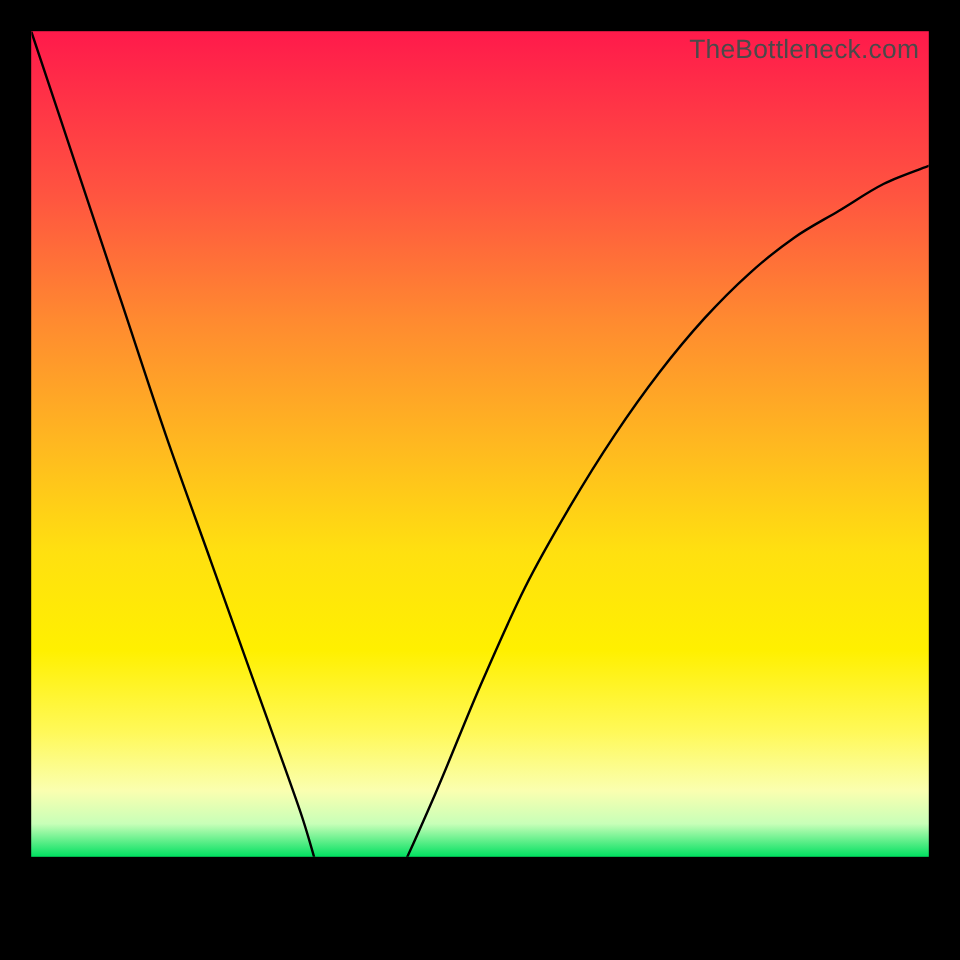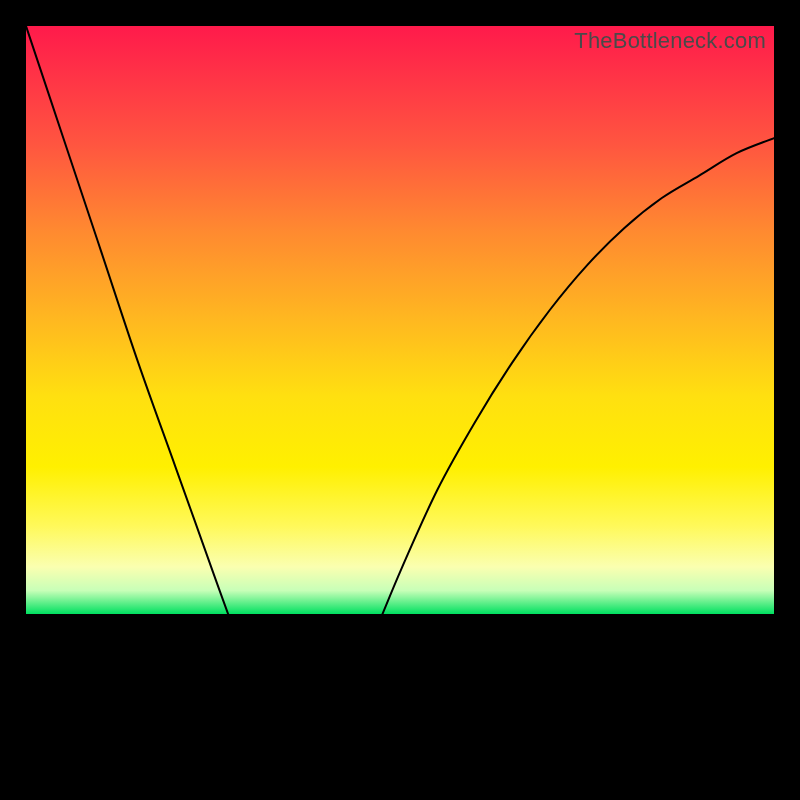--- a/index.html
+++ b/index.html
@@ -15,21 +15,21 @@
     position: relative;
     width: 800px;
     height: 800px;
     background: #000;
   }
   .plot {
     position: absolute;
     left: 26px;
     top: 26px;
     width: 748px;
-    height: 588px;
+    height: 688px;
     background: linear-gradient(to bottom,
       #ff1a4b 0%,
       #ff5540 20%,
       #ff8a30 35%,
       #ffb820 50%,
       #ffe010 63%,
       #fff000 75%,
       #fff95a 85%,
       #faffb0 92%,
       #c8ffb8 96%,

